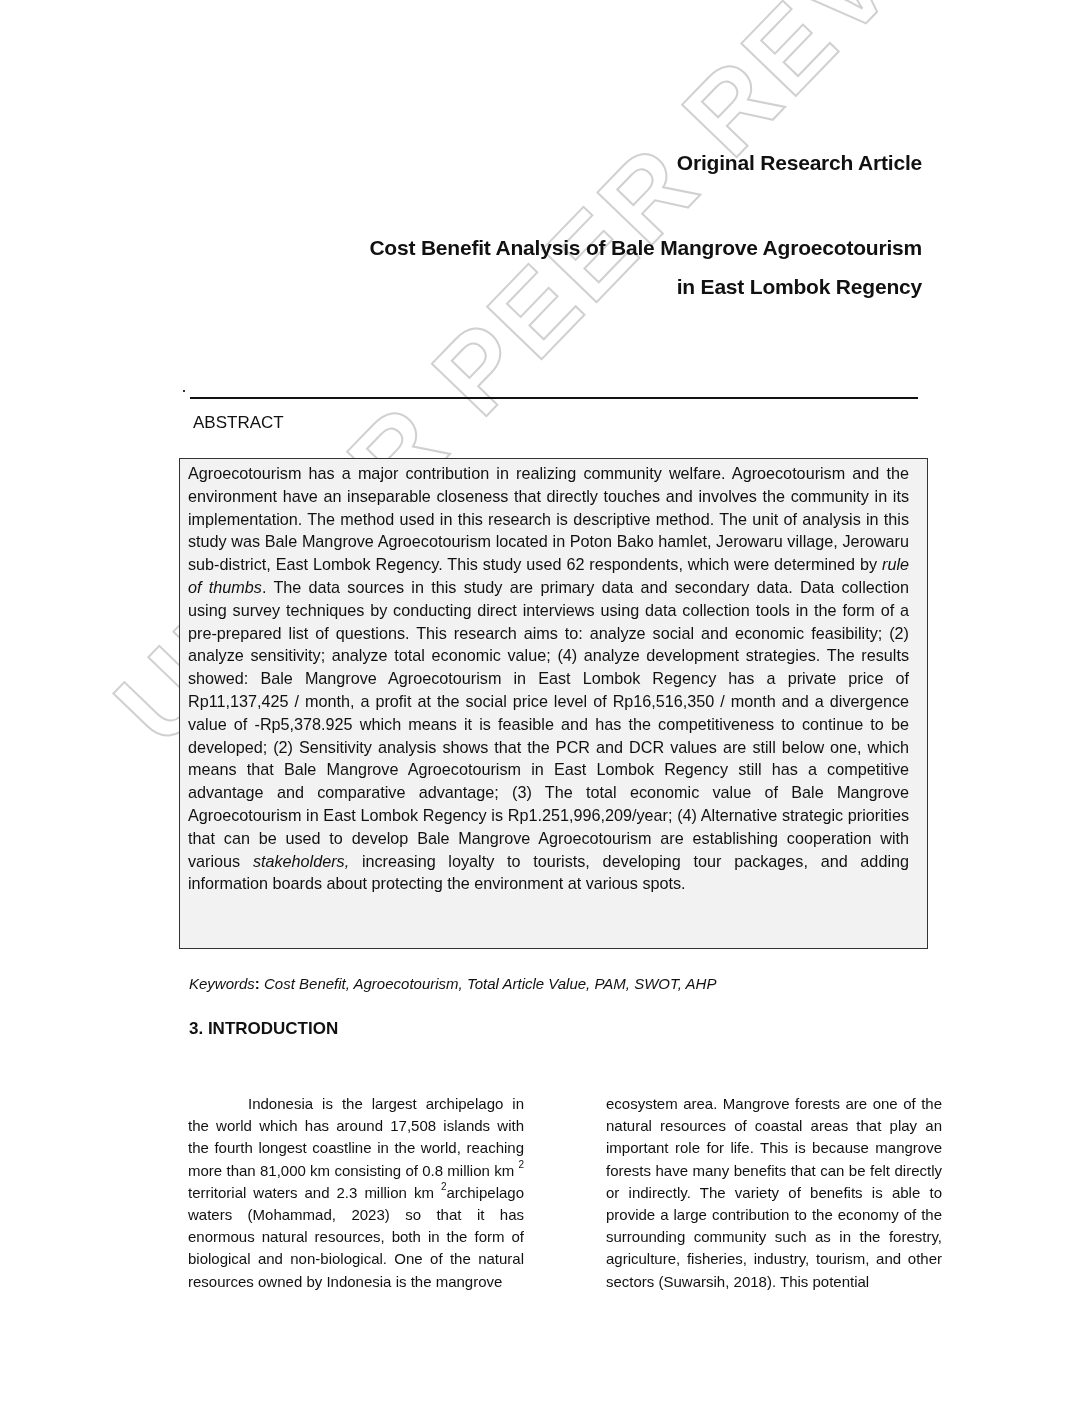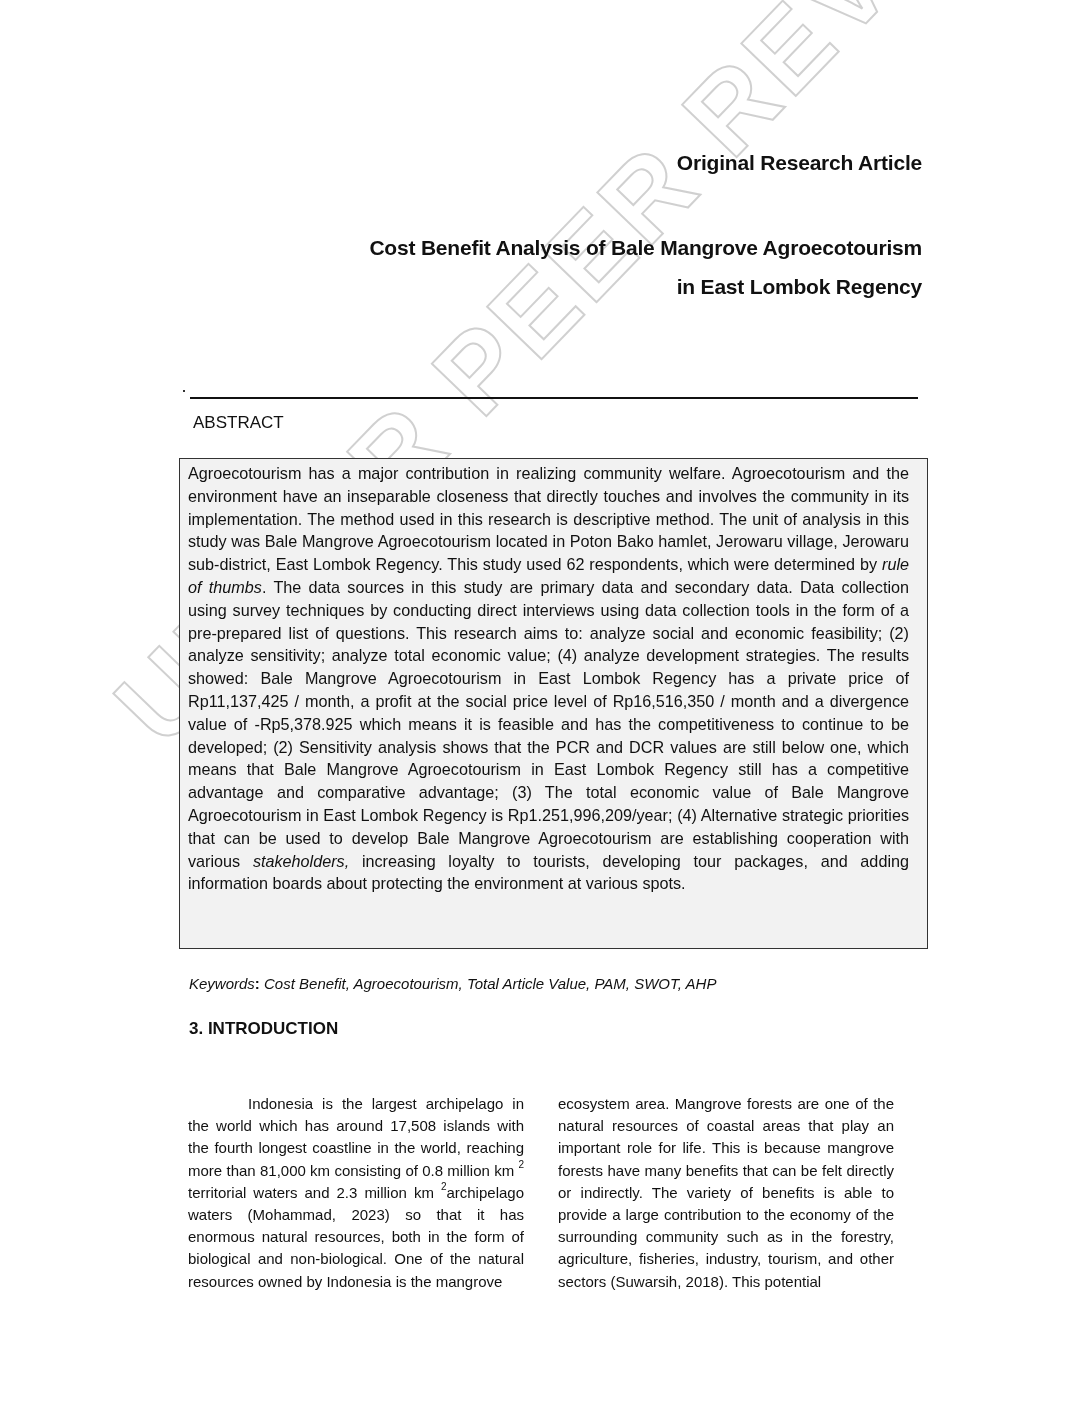--- a/index.html
+++ b/index.html
@@ -104,21 +104,21 @@
       position: absolute;
       top: 1050px;
       width: 336px;
       font-size: 15px;
       line-height: 22.2px;
       text-align: justify;
       margin-top: 43px;
     }
     .col p { margin: 0; }
     .col-left { left: 188px; }
-    .col-right { left: 558px; }
+    .col-right { left: 606px; }
     .indent { display: inline-block; width: 60px; }
     sup { font-size: 10px; line-height: 0; position: relative; top: -2px; vertical-align: super; }
     .watermark {
       position: absolute;
       left: 90px;
       top: 680px;
       transform: rotate(-46deg);
       transform-origin: left top;
       font-size: 110px;
       font-weight: bold;

